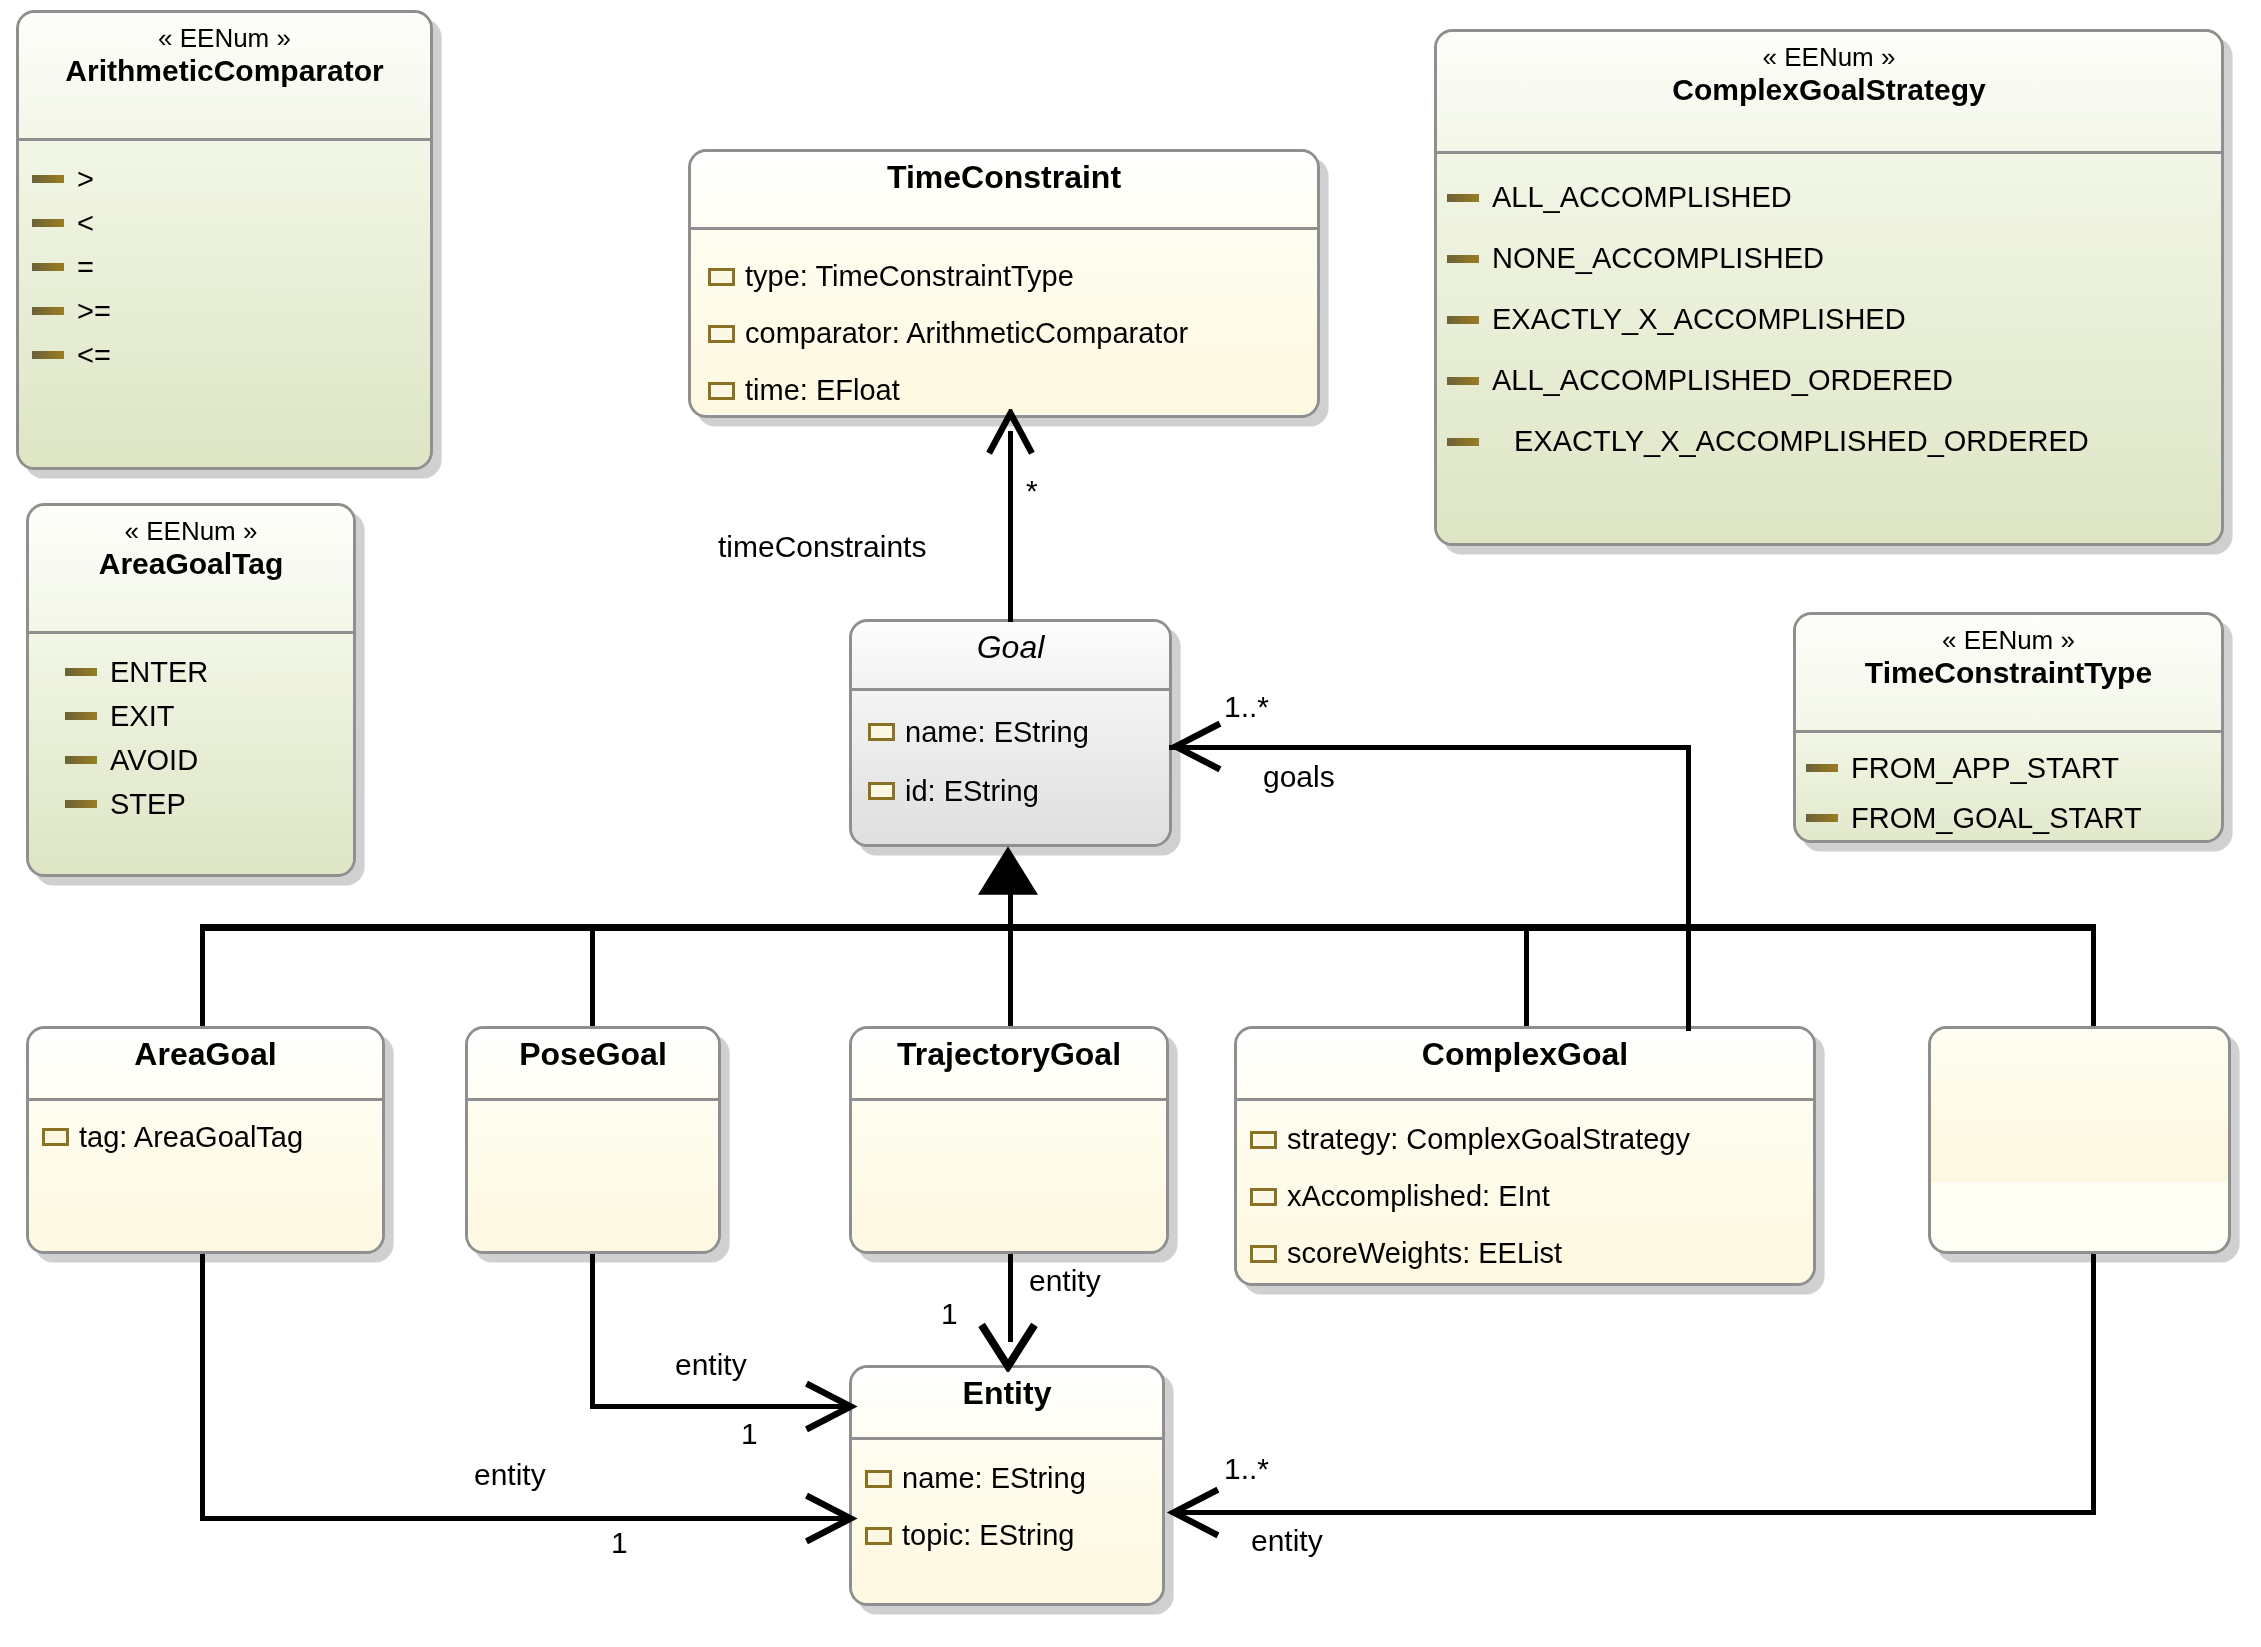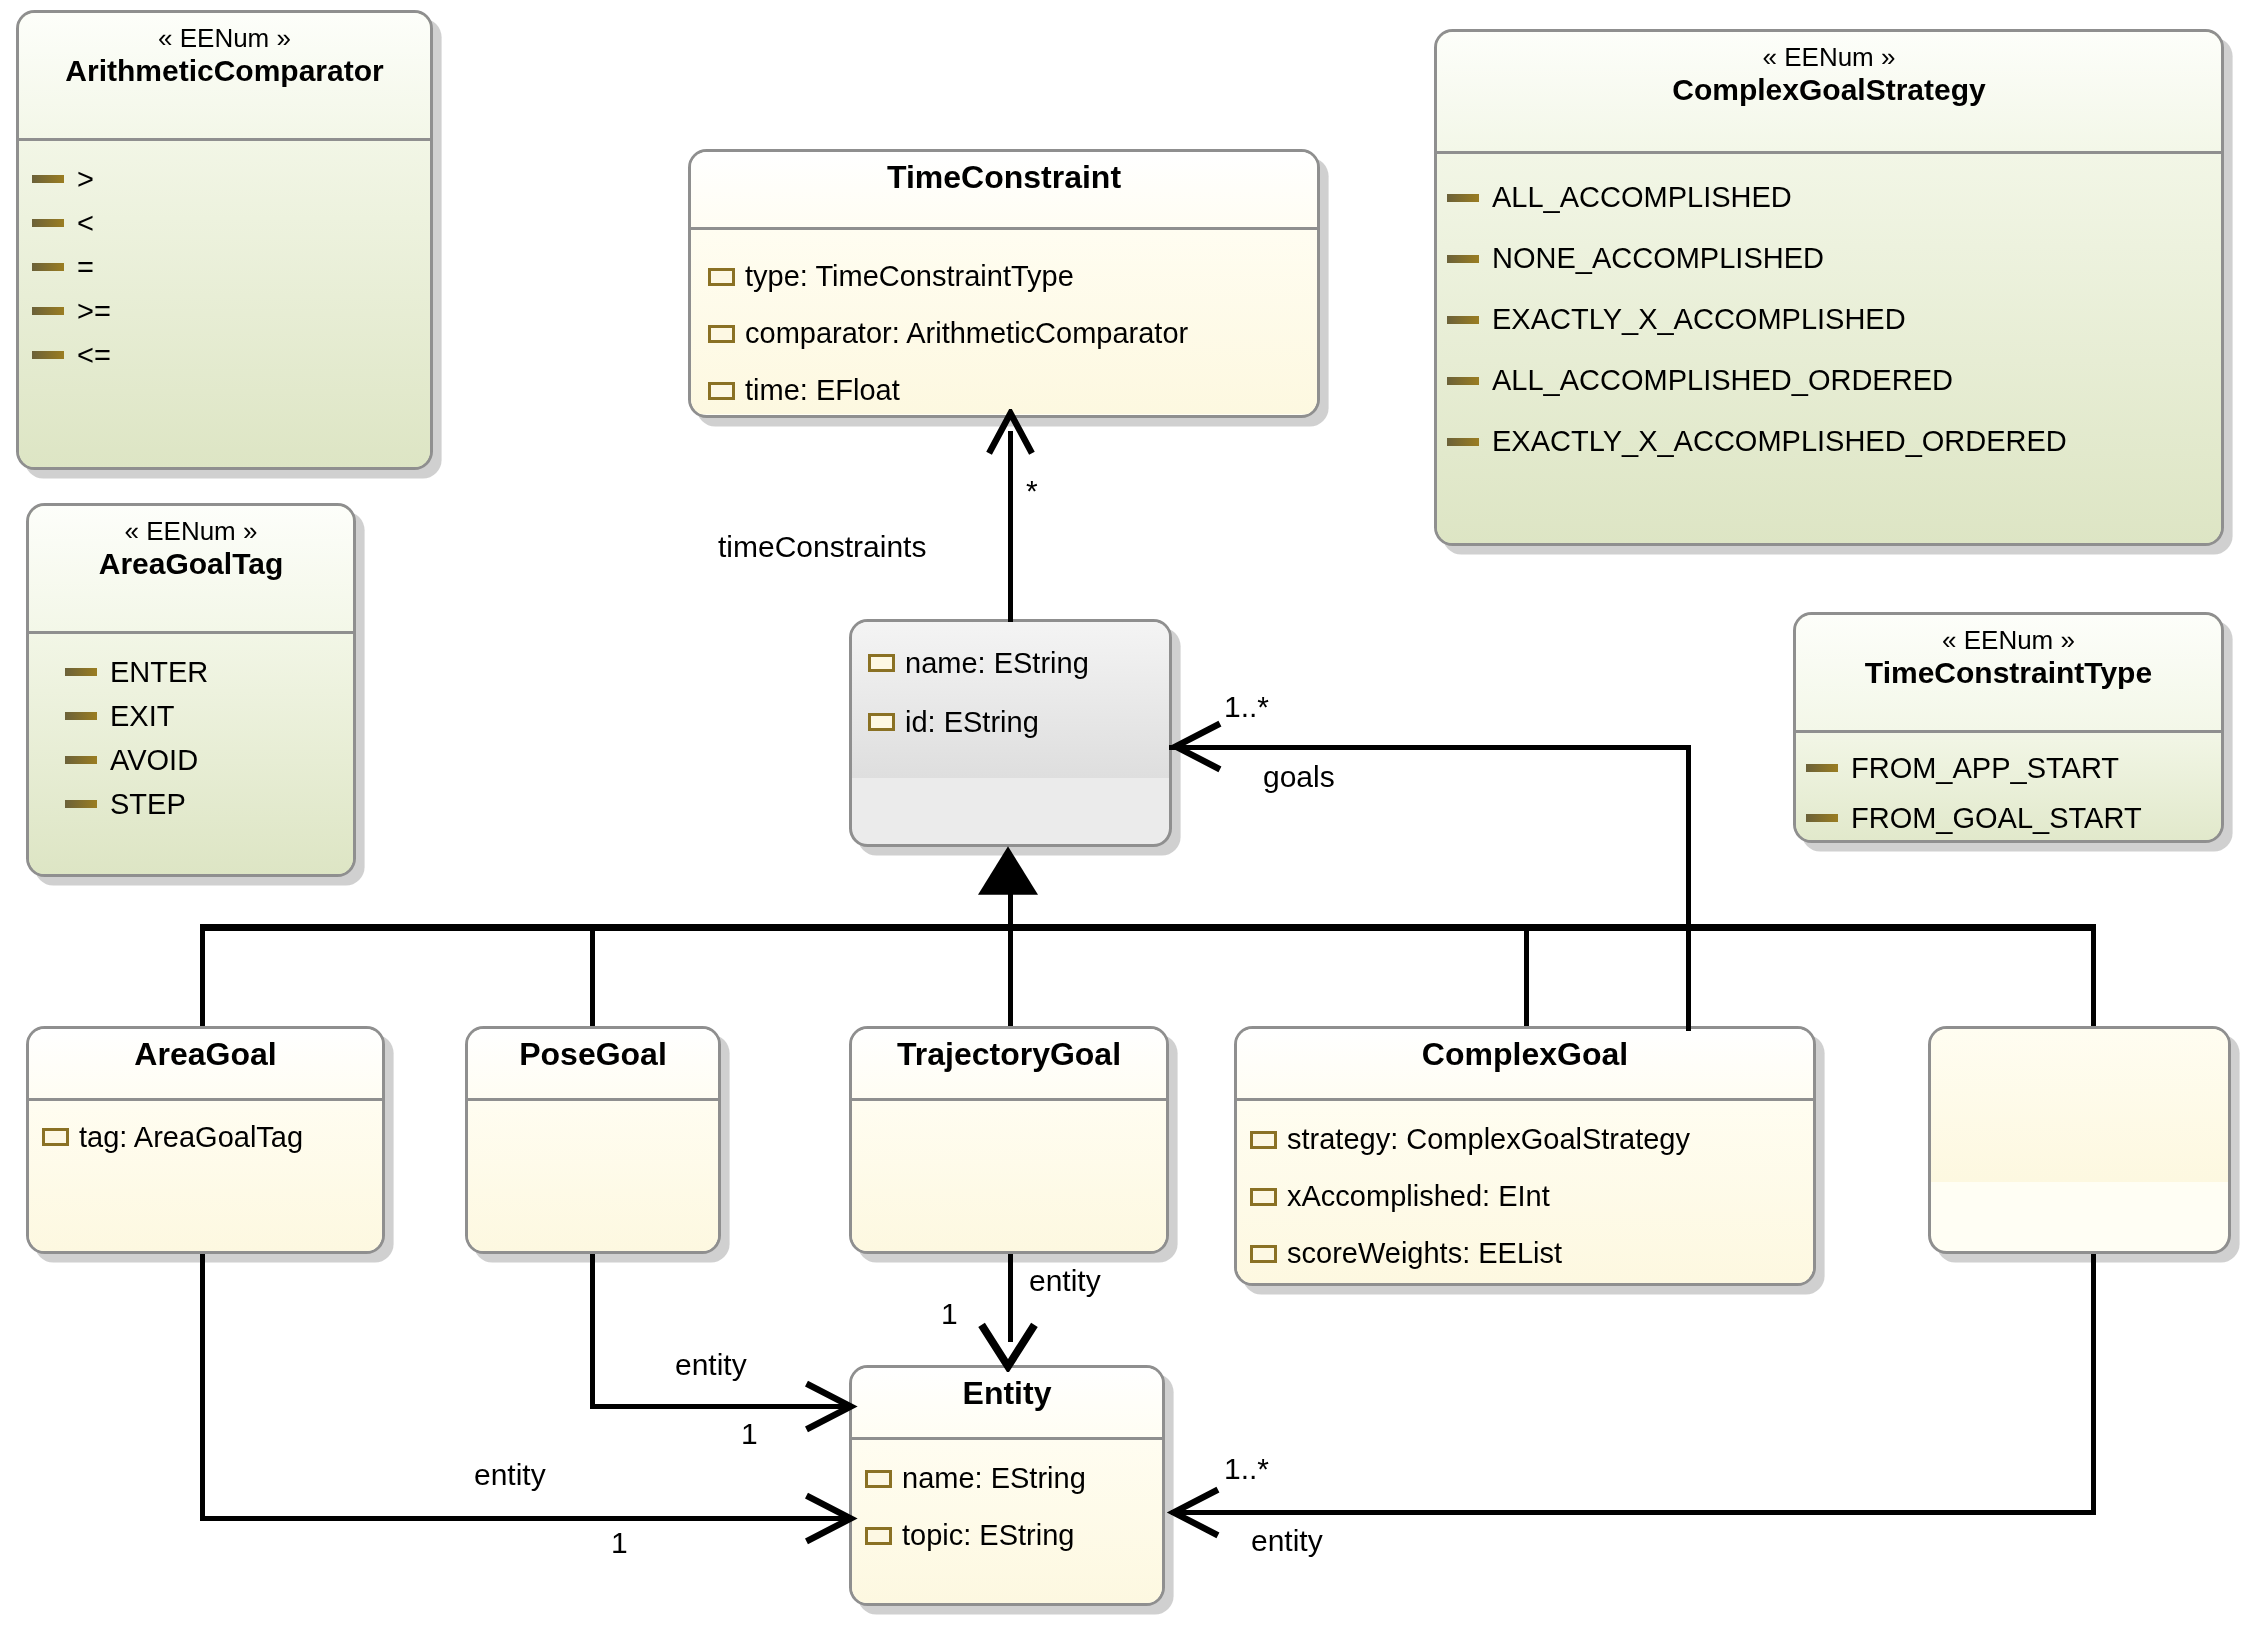--- a/index.html
+++ b/index.html
@@ -129,21 +129,21 @@
         <span class="lbl">NONE_ACCOMPLISHED</span>
       </div>
       <div class="row" style="height:61px;">
         <span class="lit-ic"></span>
         <span class="lbl">EXACTLY_X_ACCOMPLISHED</span>
       </div>
       <div class="row" style="height:61px;">
         <span class="lit-ic"></span>
         <span class="lbl">ALL_ACCOMPLISHED_ORDERED</span>
       </div>
-      <div class="row" style="height:61px;">
+      <div class="row" style="height:61px;gap:22px;">
         <span class="lit-ic"></span>
         <span class="lbl">EXACTLY_X_ACCOMPLISHED_ORDERED</span>
       </div>
     </div>
   </div>
 
   <div class="box enm" style="left:1793px;top:612px;width:431px;height:231px;">
     <div class="hdr" style="height:118px;">
       <div class="stereo">« EENum »</div>
       <div class="cname">TimeConstraintType</div>
@@ -174,20 +174,23 @@
         <span class="lbl">comparator: ArithmeticComparator</span>
       </div>
       <div class="row" style="height:57px;">
         <span class="attr-ic"></span>
         <span class="lbl">time: EFloat</span>
       </div>
     </div>
   </div>
 
   <div class="box abs" style="left:849px;top:619px;width:323px;height:228px;">
+    <div class="hdr" style="height:69px;">
+      <div class="cname">Goal</div>
+    </div>
     <div class="body" style="height:156px;padding-top:11.5px;padding-left:16px;">
       <div class="row" style="height:59px;">
         <span class="attr-ic"></span>
         <span class="lbl">name: EString</span>
       </div>
       <div class="row" style="height:59px;">
         <span class="attr-ic"></span>
         <span class="lbl">id: EString</span>
       </div>
     </div>

